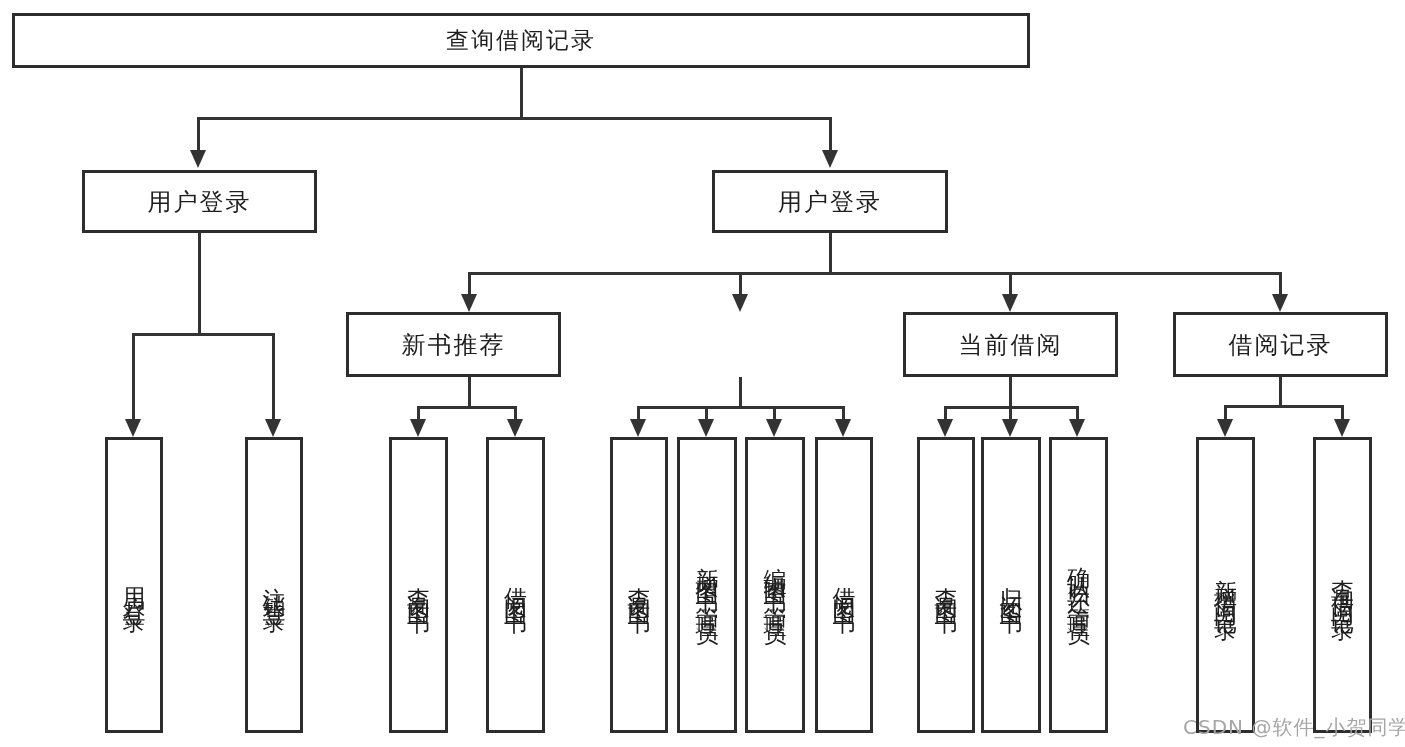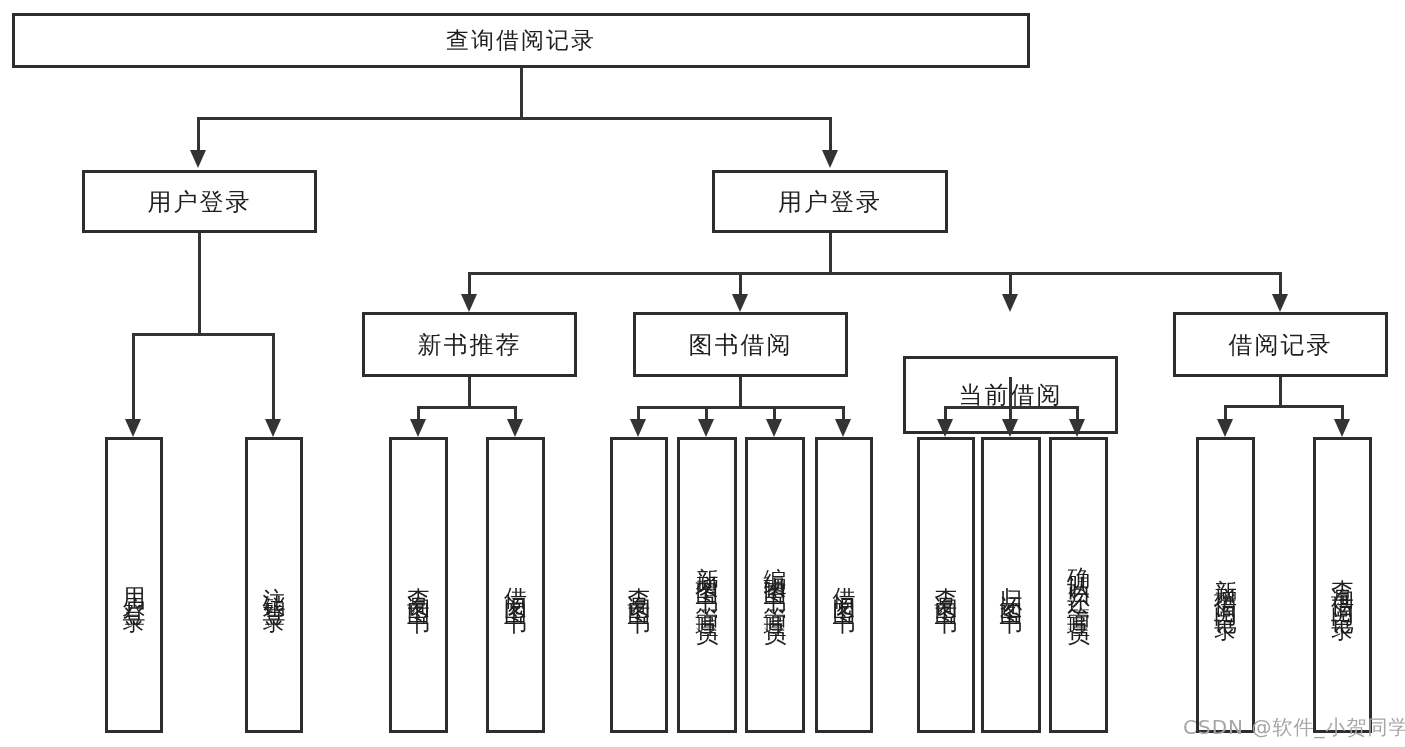--- a/index.html
+++ b/index.html
@@ -102,23 +102,22 @@
   <div class="hline" style="left:468px; top:272px; width:814px;"></div>
   <div class="vline" style="left:468px; top:272px; height:24px;"></div>
   <div class="arrowhead" style="left:461px; top:294px;"></div>
   <div class="vline" style="left:739px; top:272px; height:24px;"></div>
   <div class="arrowhead" style="left:732px; top:294px;"></div>
   <div class="vline" style="left:1009px; top:272px; height:24px;"></div>
   <div class="arrowhead" style="left:1002px; top:294px;"></div>
   <div class="vline" style="left:1279px; top:272px; height:24px;"></div>
   <div class="arrowhead" style="left:1272px; top:294px;"></div>
 
-  <div class="node hnode" style="left:362px; top:312px; width:215px; height:65px;">新书推荐</div>
-  <div class="node hnode" style="left:633px; top:312px; width:215px; height:65px;">图书借阅</div>
-  <div class="node hnode" style="left:903px; top:312px; width:215px; height:78px;margin-top:44px;">当前借阅</div>
+  <div class="node hnode" style="left:346px; top:312px; width:215px; height:65px;">新书推荐</div>
+  <div class="node hnode" style="left:903px; top:312px; width:215px; height:65px;">当前借阅</div>
   <div class="node hnode" style="left:1173px; top:312px; width:215px; height:65px;">借阅记录</div>
 
   <div class="vline" style="left:468px; top:377px; height:29px;"></div>
   <div class="hline" style="left:417px; top:406px; width:100px;"></div>
   <div class="vline" style="left:417px; top:406px; height:16px;"></div>
   <div class="arrowhead" style="left:410px; top:419px;"></div>
   <div class="vline" style="left:514px; top:406px; height:16px;"></div>
   <div class="arrowhead" style="left:507px; top:419px;"></div>
 
   <div class="vline" style="left:739px; top:377px; height:29px;"></div>

